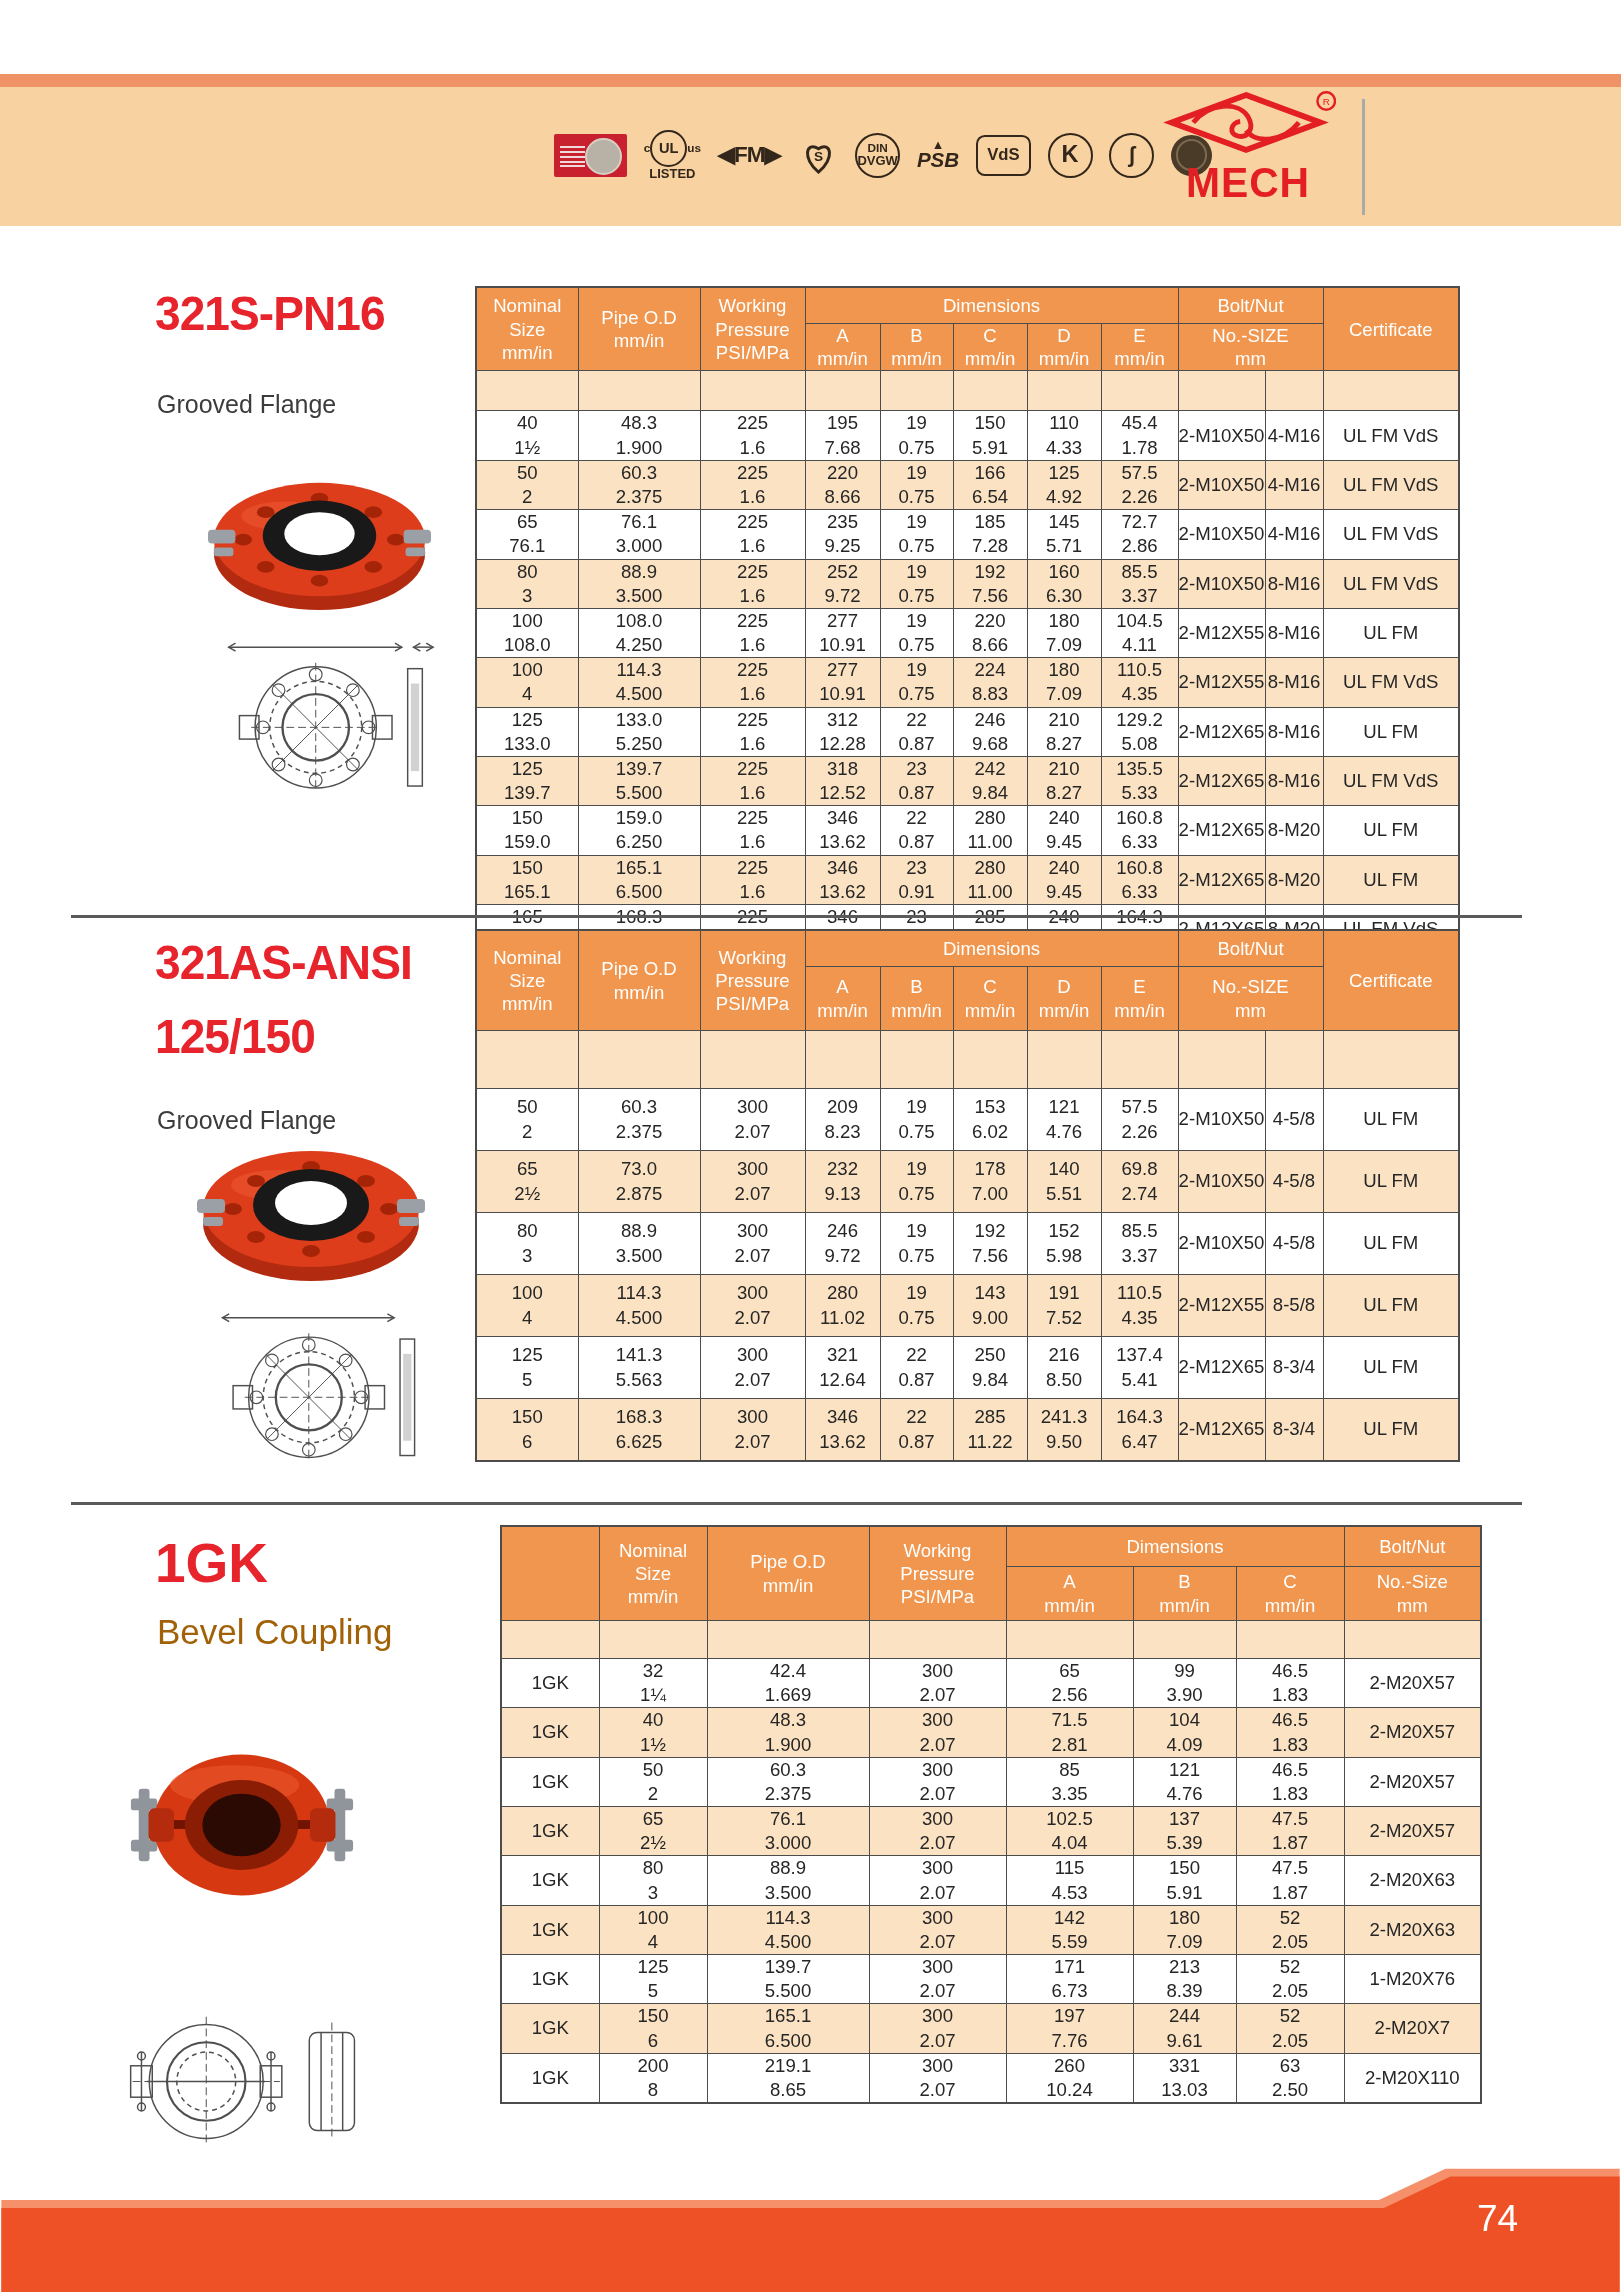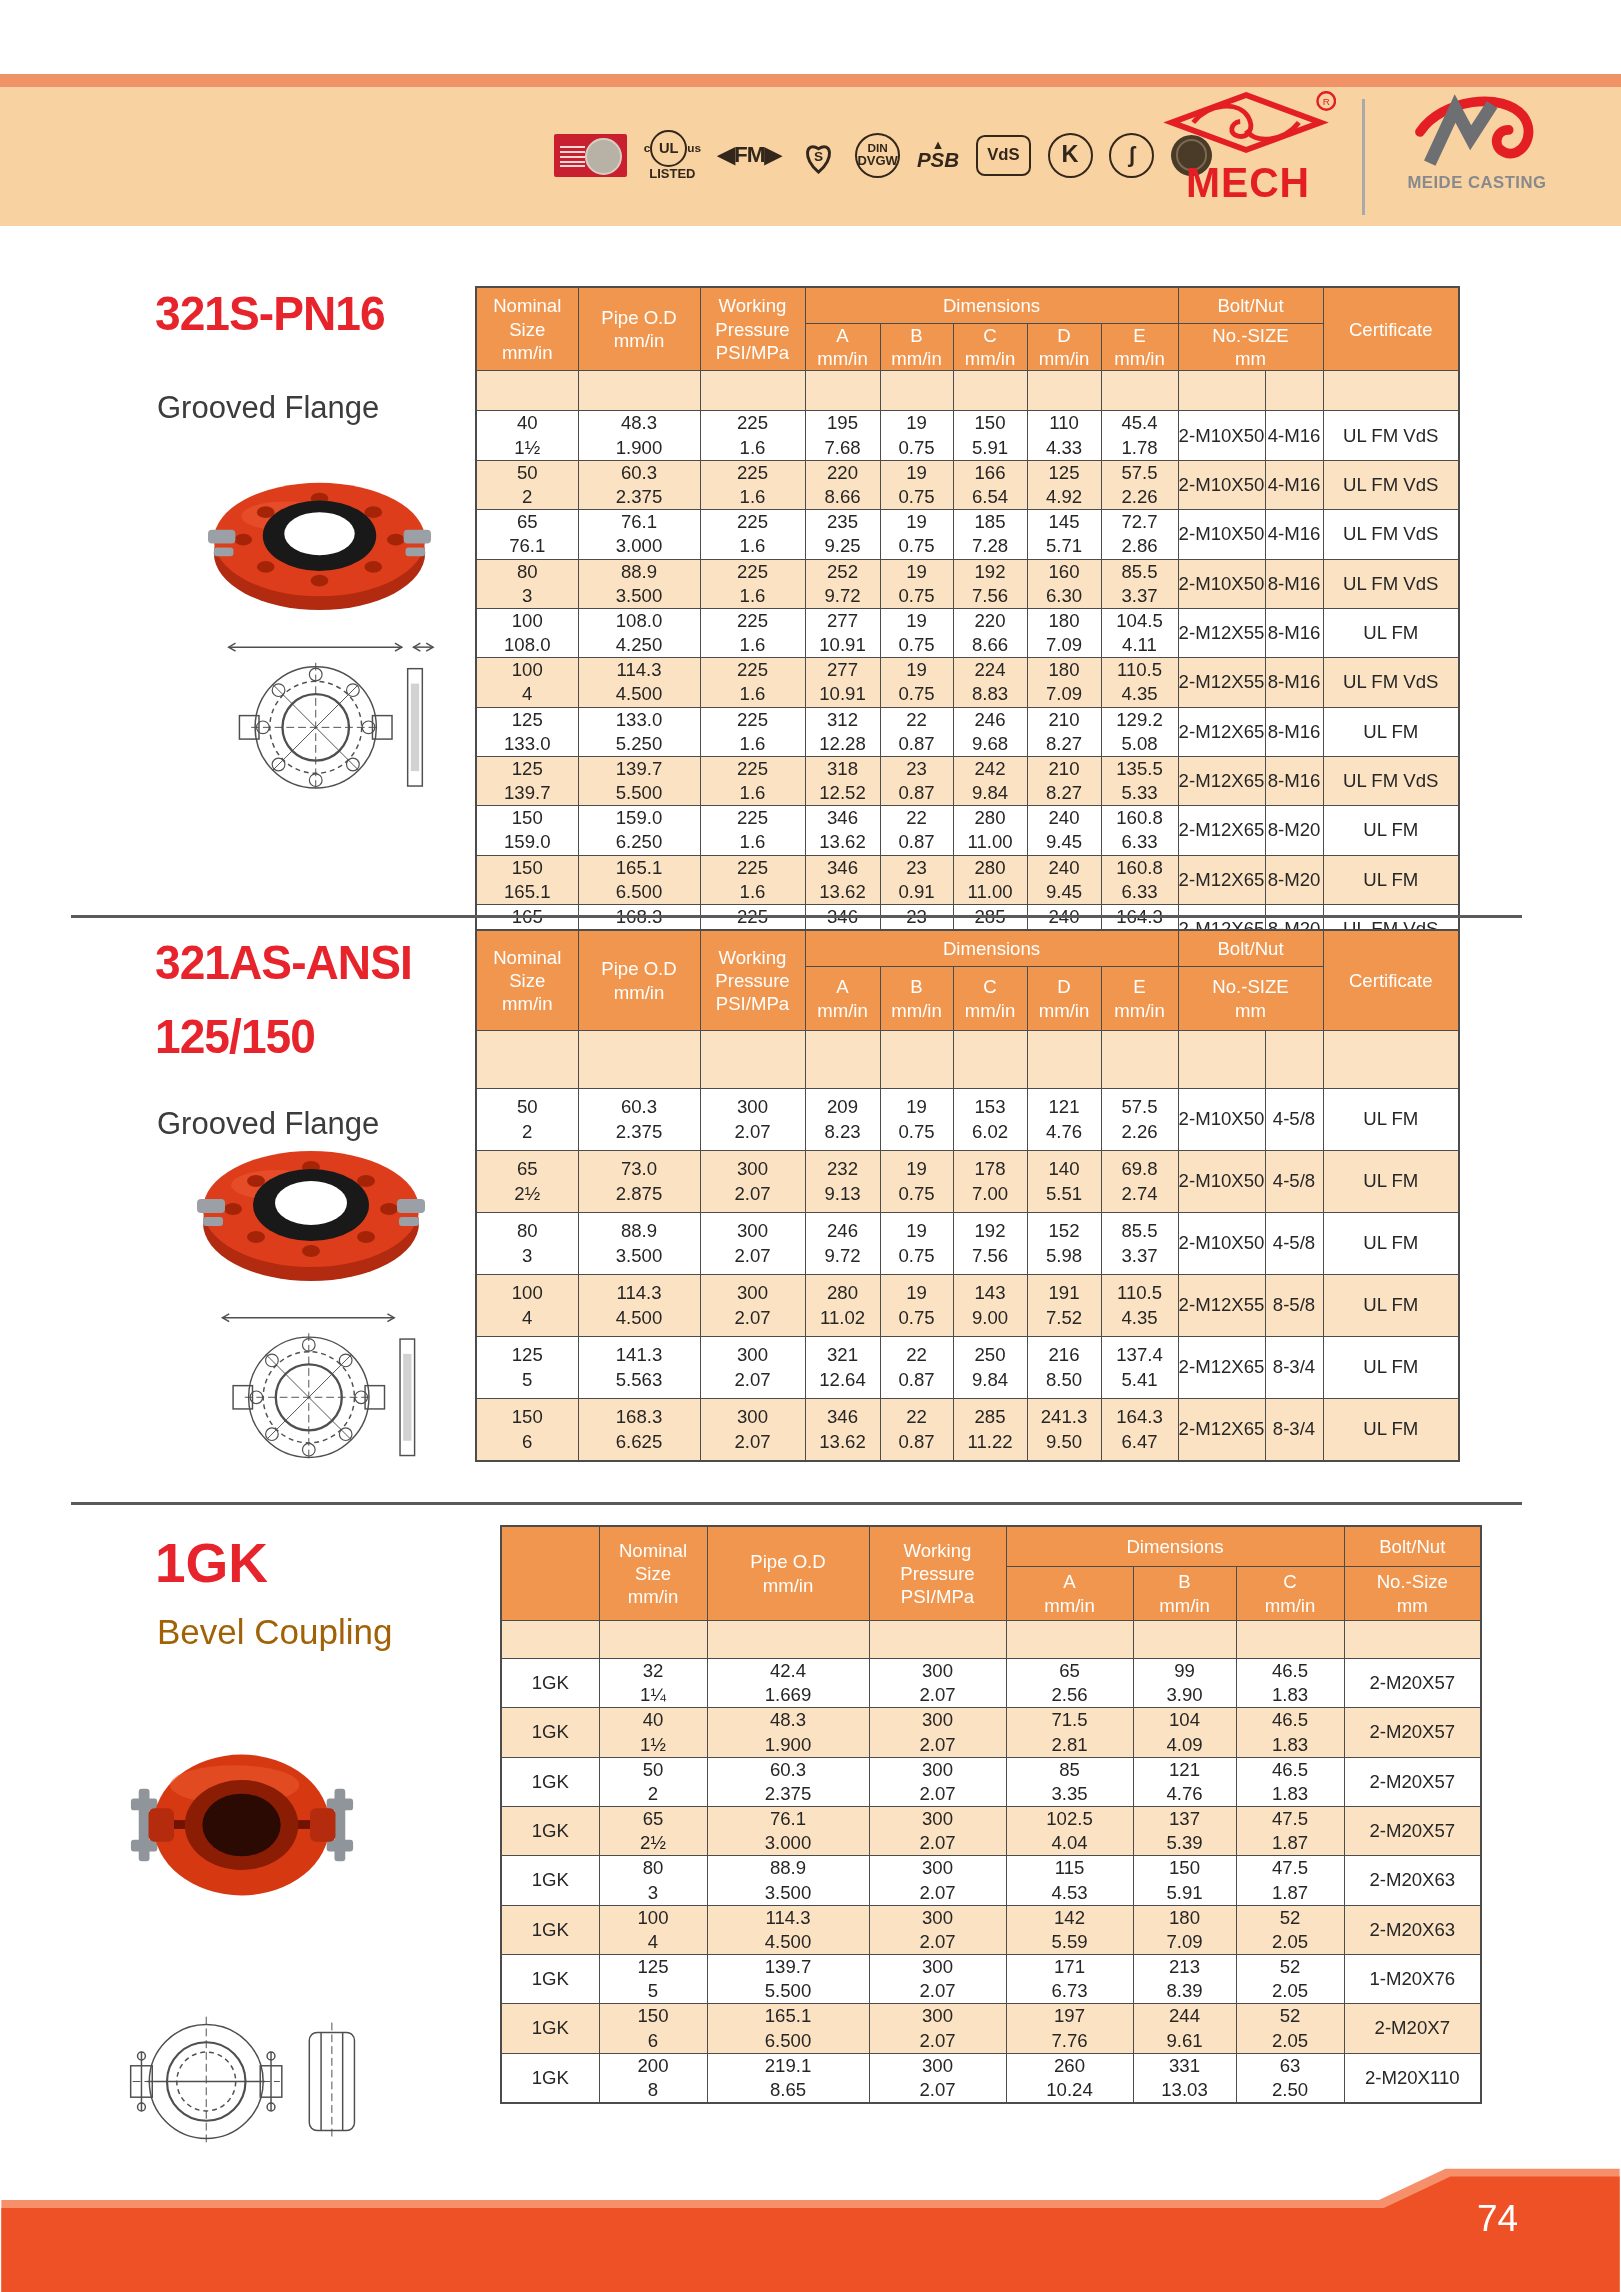--- a/index.html
+++ b/index.html
@@ -29,21 +29,21 @@
   .seal-dark .inner{width:27.4px;height:27.4px;border-radius:50%;border:2px solid #7c6a50;}
   .mech{position:absolute;left:1160px;top:3.9px;width:176px;text-align:center;}
   .mech-text{color:#e41e25;font-weight:bold;font-size:43px;letter-spacing:1px;margin-top:0px;
      transform:scaleX(.95);transform-origin:center top;}
   .vdivider{position:absolute;left:1362px;top:11.8px;width:2.9px;height:116px;background:#a9a9a9;}
   .meide{position:absolute;left:1384px;top:3.9px;width:186px;text-align:center;}
   .meide-text{color:#87898c;font-weight:bold;font-size:16.7px;letter-spacing:0.5px;margin-top:2px;}
   
   .sec-title{position:absolute;color:#e7242b;font-weight:bold;font-size:49px;letter-spacing:-1px;
      line-height:1.5;white-space:pre-line;transform:scaleX(.94);transform-origin:left top;}
-  .sec-sub{position:absolute;color:#3c3c3c;font-size:31px;}
+  .sec-sub{position:absolute;color:#3c3c3c;font-size:25px;}
   .title-1gk{position:absolute;color:#e7242b;font-weight:bold;font-size:55px;letter-spacing:0;}
   .sub-1gk{position:absolute;color:#a16207;font-size:35px;font-weight:400;}
   .divider{position:absolute;left:71px;width:1451px;height:2.9px;background:#5a5a5a;}
   
   table.spec{position:absolute;border-collapse:collapse;table-layout:fixed;border:2px solid #4c4c4c;}
   table.spec th,table.spec td{border:1.6px solid #4c4c4c;text-align:center;vertical-align:middle;
      white-space:pre-line;padding:0;}
   table.spec th{background:#f0964e;color:#ffffff;font-size:18.6px;font-weight:400;line-height:1.25;}
   table.spec td{font-size:18.6px;color:#262626;line-height:1.3;background:#ffffff;}
   table.spec tbody tr.alt td{background:#fbe2c3;}
@@ -121,27 +121,20 @@
         <path d="M34,32 C50,12 80,10 90,26 C97,38 90,48 80,46 C70,44 72,32 82,31" fill="none" stroke="#e41e25" stroke-width="5"></path>
         <path d="M142,32 C126,52 98,54 88,40" fill="none" stroke="#e41e25" stroke-width="5"></path>
         <circle cx="170" cy="10" r="9" fill="none" stroke="#e41e25" stroke-width="2.5"></circle>
         <text x="170" y="14" text-anchor="middle" font-size="10" fill="#e41e25">R</text>
       </svg>
       <div class="mech-text">MECH</div>
     </div>
 
     <div class="vdivider"></div>
 
-    <div class="meide">
-      <svg width="127" height="76" viewBox="0 0 130 78">
-        <path d="M6,42 C28,8 92,0 112,26 C126,45 110,70 93,63 C80,58 83,40 97,40" fill="none" stroke="#e41e25" stroke-width="10" stroke-linecap="round"></path>
-        <polyline points="16,74 42,18 58,48 80,14" fill="none" stroke="#6d6f72" stroke-width="13"></polyline>
-      </svg>
-      <div class="meide-text">MEIDE CASTING</div>
-    </div>
   </div>
 
   <div class="sec-title" style="left:155px;top:277px;">321S-PN16</div>
   <div class="sec-sub" style="left:157px;top:390px;">Grooved Flange</div>
 
   <svg class="art" style="left:208px;top:469px;" width="223" height="149" viewBox="0 0 228 152">
     <ellipse cx="114" cy="86" rx="108" ry="58" fill="#b22a0f"></ellipse>
     <ellipse cx="114" cy="72" rx="108" ry="58" fill="#dd3d1b"></ellipse>
     <ellipse cx="80" cy="48" rx="46" ry="15" fill="#ef5a33" opacity=".55"></ellipse>
     <g fill="#a52408">

